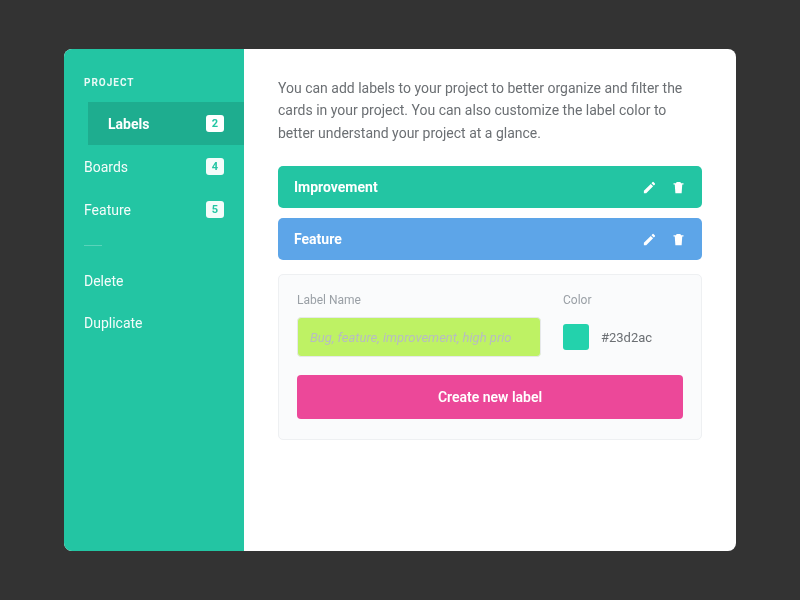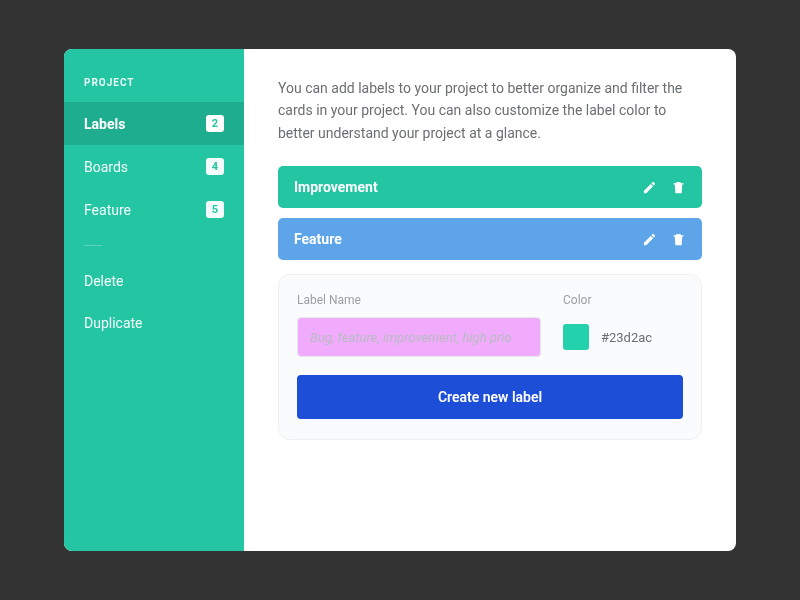--- a/index.html
+++ b/index.html
@@ -38,20 +38,21 @@
       padding: 13px 20px;
       font-size: 14px;
       display: flex;
       justify-content: space-between;
       align-items: center;
       cursor: pointer;
     }
     .sidebar-item.active {
       background: rgba(0,0,0,0.12);
       font-weight: 700;
+      margin-left: 24px;
     }
     .sidebar-item .label { opacity: 0.95; }
     .sidebar-item.active .label { opacity: 1; }
     .count {
       background: rgba(255,255,255,0.95);
       color: #23c5a3;
       font-size: 11px;
       font-weight: 700;
       border-radius: 3px;
       padding: 2px 6px;
@@ -91,36 +92,36 @@
     .icon-btn {
       cursor: pointer;
       display: flex;
       align-items: center;
       justify-content: center;
     }
     .icon-btn svg { width: 15px; height: 15px; fill: #fff; }
     .form-card {
       background: #fafbfc;
       border: 1px solid #eef0f2;
-      border-radius: 12px;
+      border-radius: 5px;
       padding: 18px 18px 20px 18px;
       margin-top: 14px;
     }
     .form-row { display: flex; gap: 22px; margin-bottom: 18px; }
     .form-col { display: flex; flex-direction: column; }
     .form-col.grow { flex: 1; }
     .field-label {
       font-size: 12px;
       color: #9aa0a6;
       margin-bottom: 10px;
     }
     .text-input {
       height: 40px;
       border: 1px solid #e6e8ea;
-      background: #f0abfc;
+      background: #bef264;
       border-radius: 4px;
       padding: 0 12px;
       font-size: 13px;
       color: #555;
       font-style: italic;
       font-family: inherit;
     }
     .text-input::placeholder { color: #b7bcc1; }
     .color-display {
       height: 40px;
@@ -136,21 +137,21 @@
     }
     .hex {
       font-size: 13px;
       color: #6b6f73;
     }
     .create-btn {
       width: 100%;
       height: 44px;
       border: none;
       border-radius: 4px;
-      background: #1d4ed8;
+      background: #ec4899;
       color: #fff;
       font-size: 14px;
       font-weight: 600;
       cursor: pointer;
       font-family: inherit;
     }
   </style>
 </head>
 <body>
 

